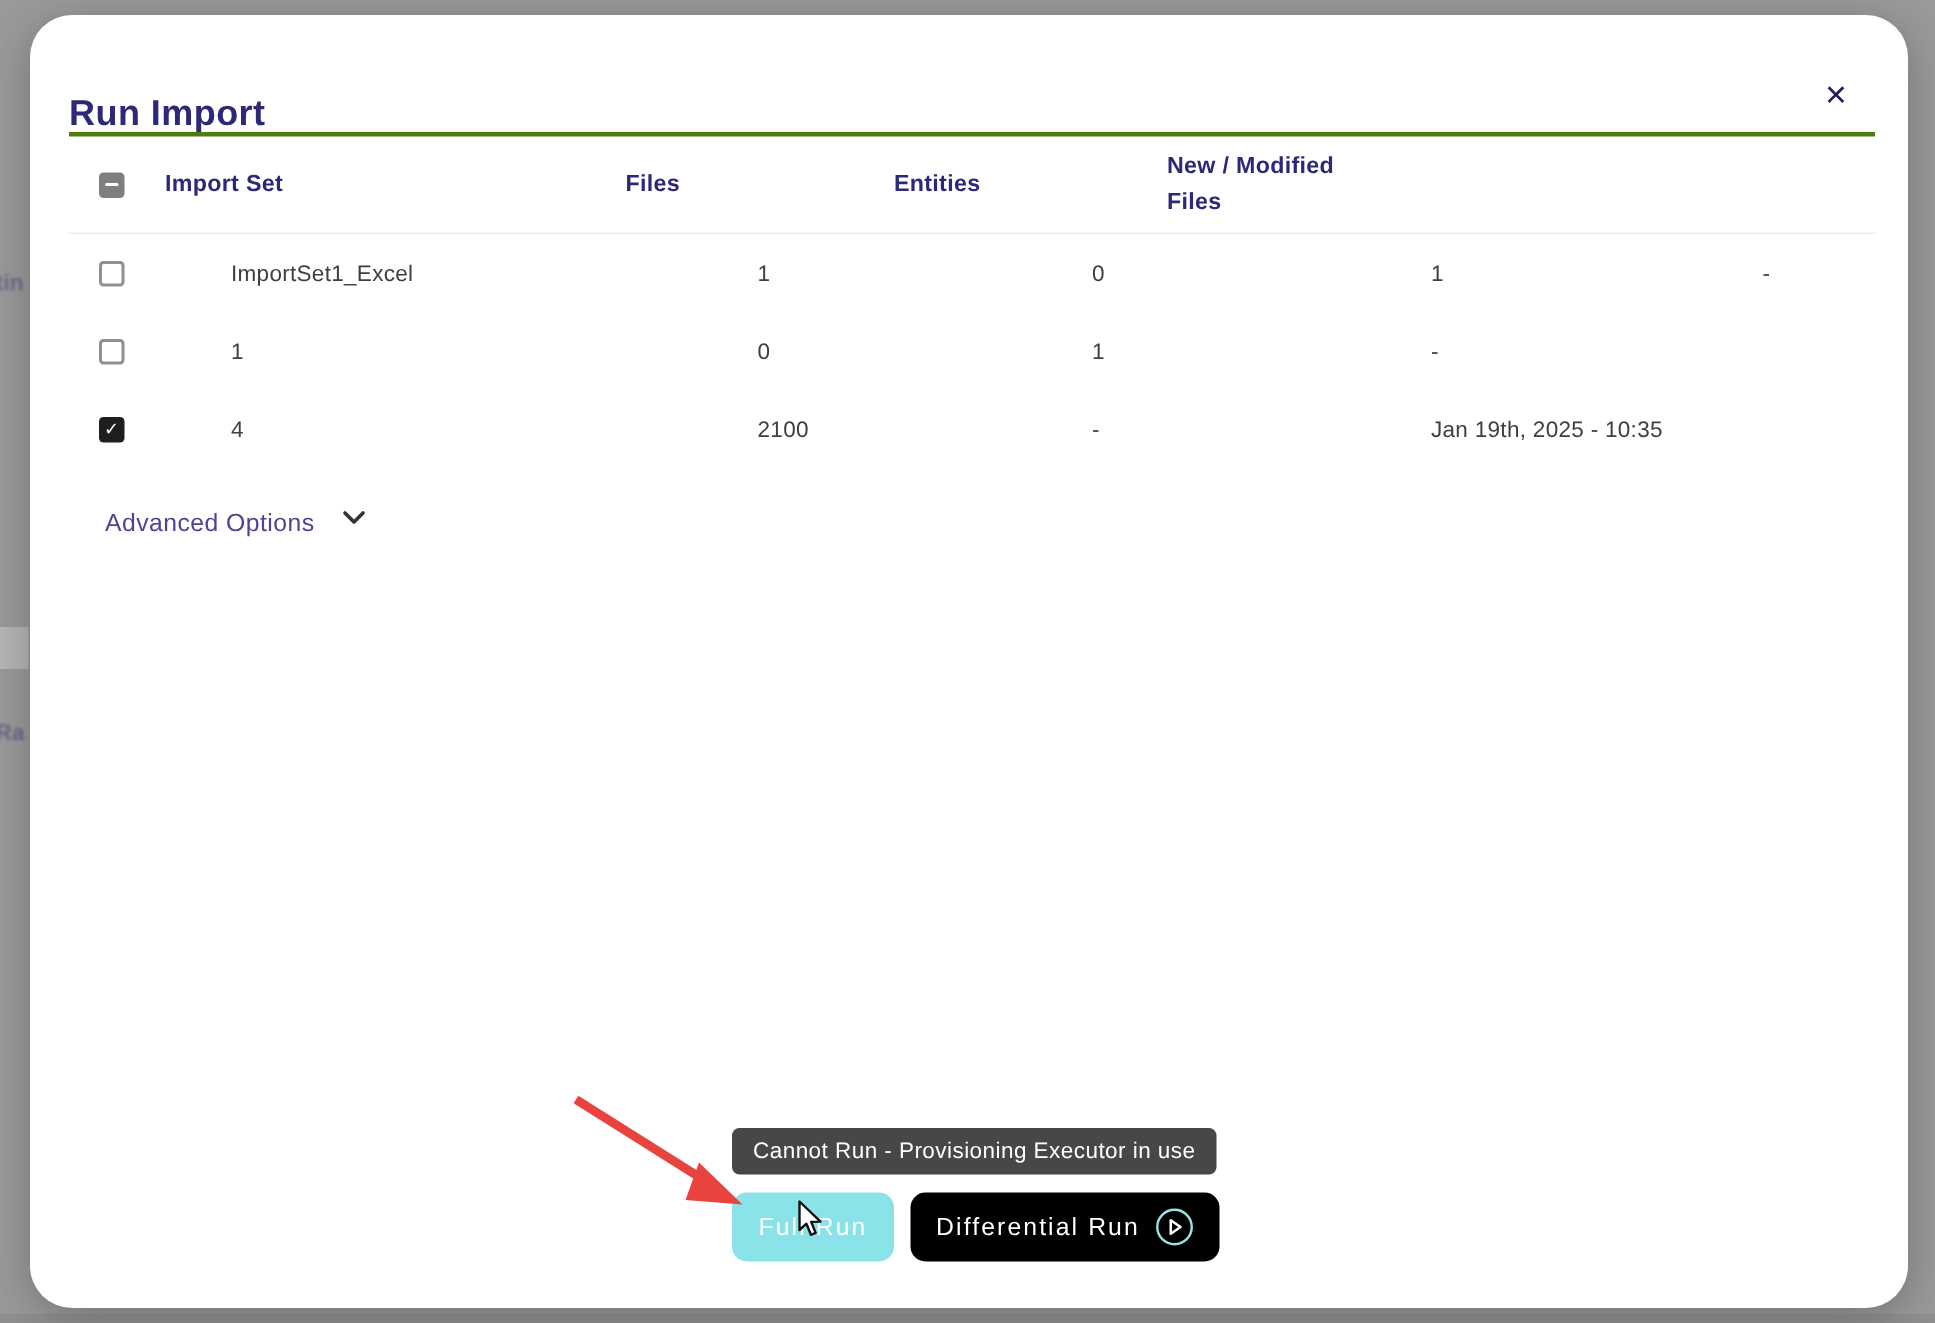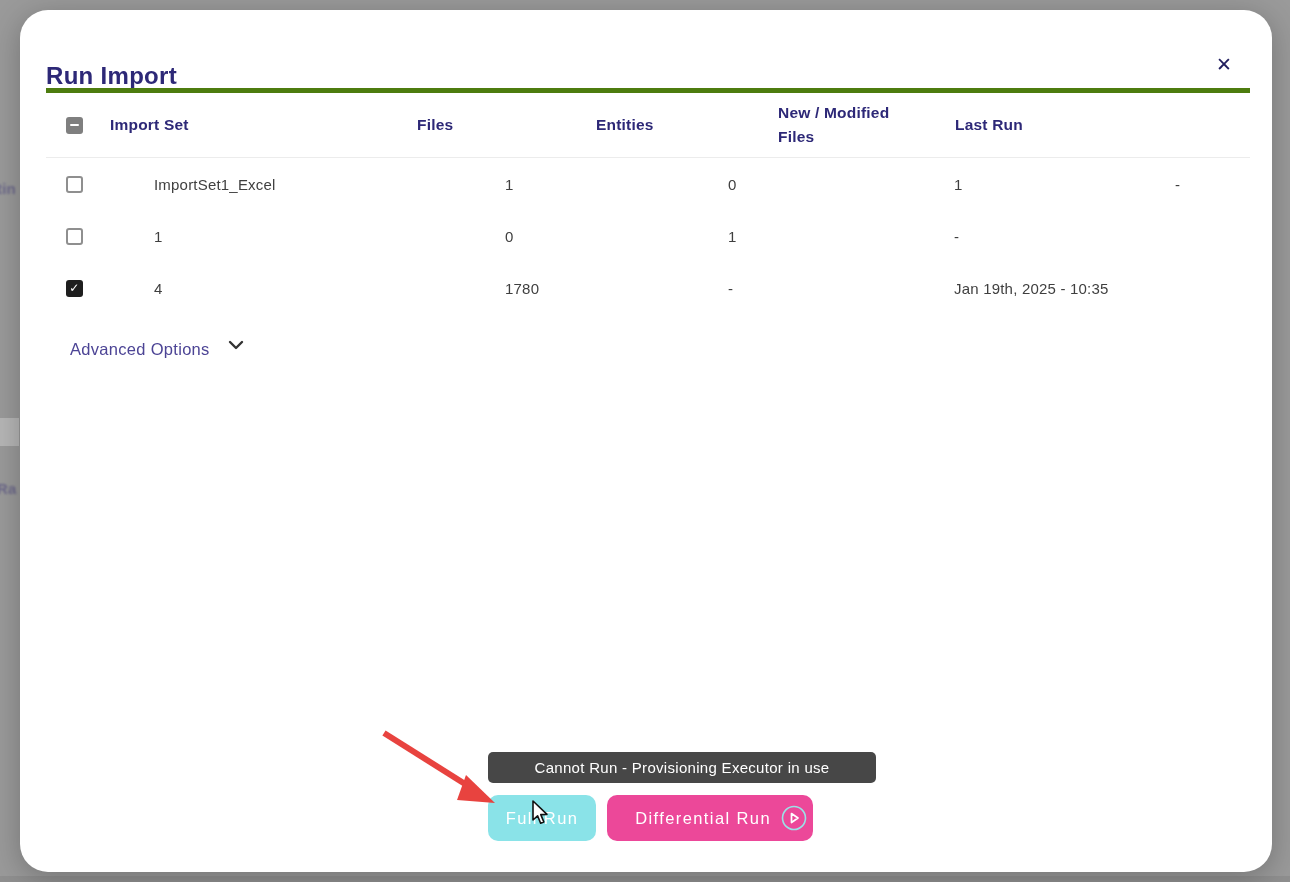--- a/index.html
+++ b/index.html
@@ -38,21 +38,21 @@
     font-size:19px;font-weight:bold;color:#201d5e;cursor:pointer;
   }
   
   .tbl{position:absolute;left:26px;right:22px;top:78px;}
   .tbl-grid{
     display:grid;
     grid-template-columns:64px 307px 179px 182px 177px 1fr;
     align-items:center;
   }
   .tbl-head{
-    height:64px;border-top:5px solid #4d7c0f;border-bottom:1px solid #ececec;
+    height:64px;border-top:3px solid #4d7c0f;border-bottom:1px solid #ececec;
     color:#2d2877;font-weight:bold;font-size:15.5px;
   }
   .tbl-head .wrap-cell{max-width:122px;line-height:1.55;}
   .tbl-row{height:52px;color:#3f3f3f;font-size:15px;gap:44px;}
   .cell-check{padding-left:20px;}
   
   .checkbox{
     width:17px;height:17px;border-radius:3px;box-sizing:border-box;
     display:flex;align-items:center;justify-content:center;cursor:pointer;
   }
@@ -62,34 +62,34 @@
   .checkbox.checked{background:#1e1e1e;}
   .checkbox.checked::after{content:"\2713";color:#fff;font-size:12px;font-weight:bold;}
   
   .advanced{
     position:absolute;left:50px;top:330px;display:flex;gap:18px;
     cursor:pointer;
   }
   .advanced-label{color:#4c4495;font-size:16.5px;letter-spacing:.3px;}
   
   .tooltip{
-    position:absolute;left:468px;top:742px;width:388px;height:31px;
+    position:absolute;left:468px;top:742px;width:323px;height:31px;
     background:#474747;border-radius:5px;color:#fff;
     display:flex;align-items:center;justify-content:center;
     font-size:15px;letter-spacing:.3px;z-index:10;
   }
   
   .btn{
     position:absolute;top:785px;height:46px;border:none;border-radius:10px;
     color:#ffffff;font-size:16.5px;letter-spacing:1.4px;cursor:pointer;
     display:flex;align-items:center;justify-content:center;gap:10px;
     font-family:"Liberation Sans","DejaVu Sans",sans-serif;
   }
   .btn-full{left:468px;width:108px;background:#8ae3e8;}
-  .btn-diff{left:587px;width:206px;background:#ec4899;justify-content:flex-end;}
+  .btn-diff{left:587px;width:206px;background:#000000;}
   .play-circle{width:26px;height:26px;flex:0 0 auto;}
   
   .arrow-svg{position:absolute;left:370px;top:723px;width:145px;height:92px;overflow:visible;z-index:40;pointer-events:none;}
   .cursor-svg{position:absolute;left:527px;top:799px;width:26px;height:28px;z-index:60;pointer-events:none;}
 </style>
 </head>
 <body>
 
 <div class="backdrop-frag" style="left:-3px;top:180px;">tin</div>
 <div class="backdrop-band"></div>
@@ -104,21 +104,20 @@
   <div class="tbl">
 
     <div class="tbl-grid tbl-head">
       <div class="cell-check">
         <span class="checkbox indeterminate"></span>
       </div>
       <div>Import Set</div>
       <div>Files</div>
       <div>Entities</div>
       <div class="wrap-cell">New / Modified Files</div>
-      <div>Last Run</div>
     </div>
 
     <div class="tbl-grid tbl-row">
       <div class="cell-check">
         <span class="checkbox unchecked"></span>
       </div>
       <div>ImportSet1_Excel</div>
       <div>1</div>
       <div>0</div>
       <div>1</div>
@@ -133,21 +132,21 @@
       <div>0</div>
       <div>1</div>
       <div>-</div>
     </div>
 
     <div class="tbl-grid tbl-row">
       <div class="cell-check">
         <span class="checkbox checked"></span>
       </div>
       <div>4</div>
-      <div>1780</div>
+      <div>2100</div>
       <div>-</div>
       <div>Jan 19th, 2025 - 10:35</div>
     </div>
   </div>
 
   <div class="advanced">
     <span class="advanced-label">Advanced Options</span>
     <svg class="chev" width="16" height="10" viewBox="0 0 16 10">
       <polyline points="2,2 8,8 14,2" fill="none" stroke="#333333" stroke-width="2.4" stroke-linecap="round" stroke-linejoin="round"></polyline>
     </svg>

